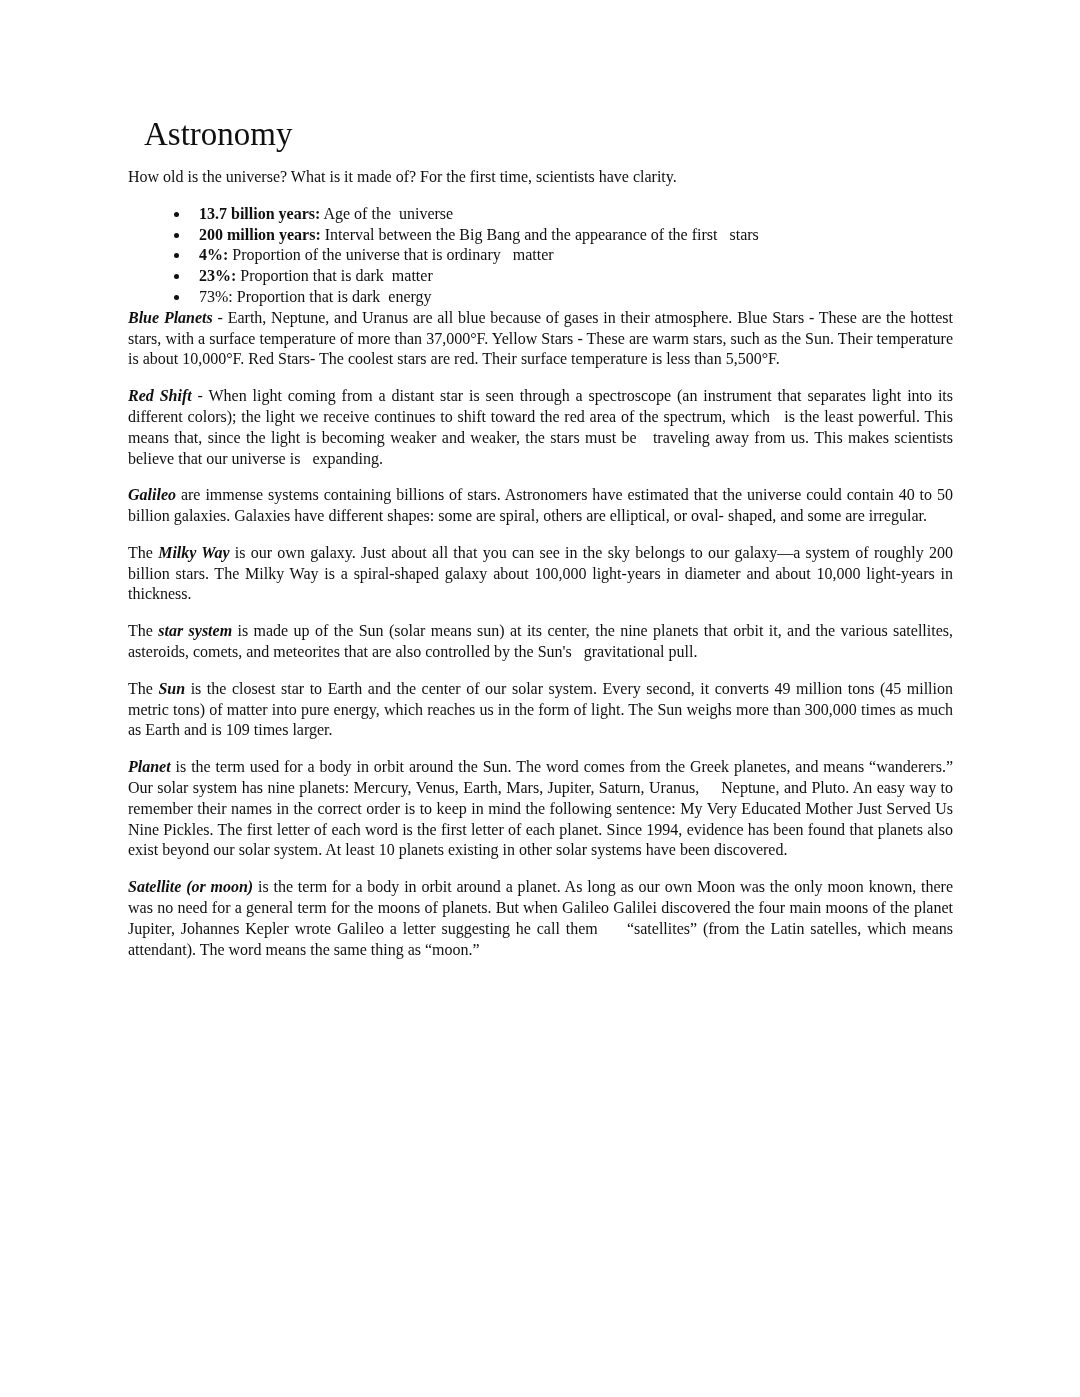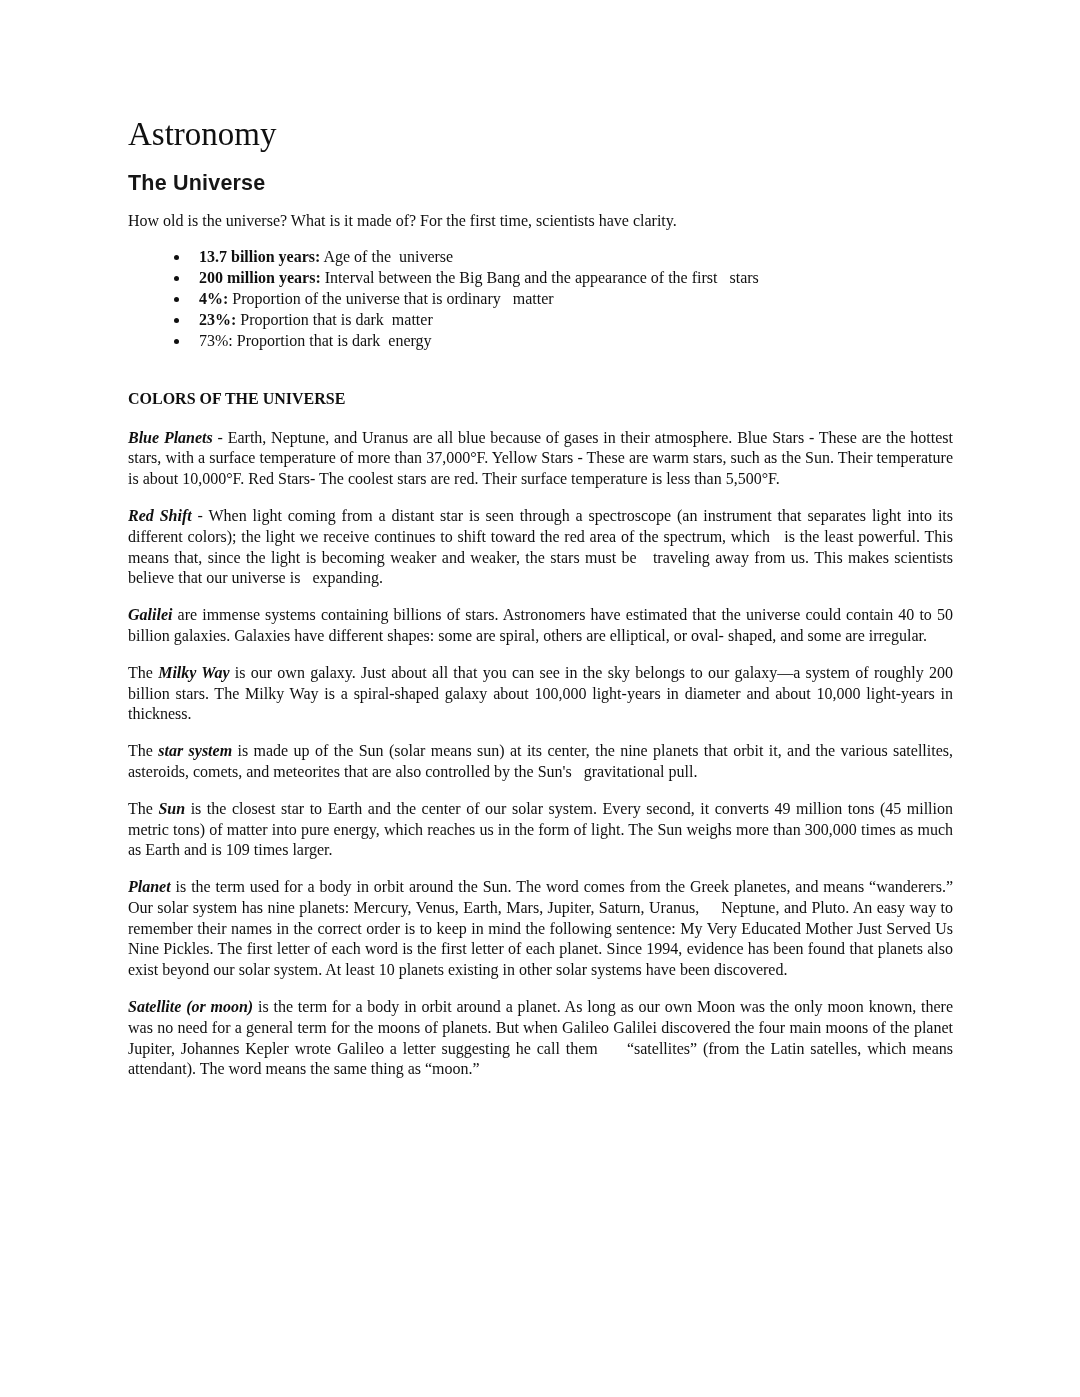--- a/index.html
+++ b/index.html
@@ -19,21 +19,21 @@
     height: 1397px;
     padding: 116px 127px 40px 128px;
     background: #ffffff;
     overflow: hidden;
   }
   .doc-title {
     font-family: "Liberation Serif", "DejaVu Serif", serif;
     font-size: 33px;
     font-weight: 400;
     line-height: 1.15;
-    margin: 0 0 13px 0;
+    margin: 0 0 13px 16px;
     color: #101010;
   }
   h2.sec {
     font-family: "Liberation Sans", "DejaVu Sans", sans-serif;
     font-size: 21.5px;
     font-weight: 700;
     letter-spacing: 0.2px;
     line-height: 1.1;
     margin: 18px 0 15px 0;
     color: #161616;
@@ -67,32 +67,30 @@
   }
   .seg-b  { font-weight: 700; }
   .seg-bi { font-weight: 700; font-style: italic; }
 </style>
 </head>
 <body>
 
 <main class="page">
   <div id="doc">
       <h1 class="doc-title">Astronomy</h1>
-      <h2 class="sec">The Universe</h2>
       <p class="body noj"><span class="seg">How old is the universe? What is it made of? For the first time, scientists have clarity.</span></p>
       <ul class="bullets">
         <li><span class="seg-b">13.7 billion years:</span><span class="seg"> Age of the&nbsp; universe</span></li>
         <li><span class="seg-b">200 million years:</span><span class="seg"> Interval between the Big Bang and the appearance of the first&nbsp;&nbsp; stars</span></li>
         <li><span class="seg-b">4%:</span><span class="seg"> Proportion of the universe that is ordinary&nbsp;&nbsp; matter</span></li>
         <li><span class="seg-b">23%:</span><span class="seg"> Proportion that is dark&nbsp; matter</span></li>
         <li><span class="seg">73%: Proportion that is dark&nbsp; energy</span></li>
       </ul>
-      <h3 class="subsec">COLORS OF THE UNIVERSE</h3>
       <p class="body"><span class="seg-bi">Blue Planets</span><span class="seg"> - Earth, Neptune, and Uranus are all blue because of gases in their atmosphere. Blue Stars - These are the hottest stars, with a surface temperature of more than 37,000°F. Yellow Stars - These are warm stars, such as the Sun. Their temperature is about 10,000°F. Red Stars- The coolest stars are red. Their surface temperature is less than 5,500°F.</span></p>
       <p class="body"><span class="seg-bi">Red Shift</span><span class="seg"> - When light coming from a distant star is seen through a spectroscope (an instrument that separates light into its different colors); the light we receive continues to shift toward the red area of the spectrum, which&nbsp;&nbsp; is the least powerful. This means that, since the light is becoming weaker and weaker, the stars must be&nbsp;&nbsp; traveling away from us. This makes scientists believe that our universe is&nbsp;&nbsp; expanding.</span></p>
-      <p class="body"><span class="seg-bi">Galilei</span><span class="seg"> are immense systems containing billions of stars. Astronomers have estimated that the universe could contain 40 to 50 billion galaxies. Galaxies have different shapes: some are spiral, others are elliptical, or oval- shaped, and some are irregular.</span></p>
+      <p class="body"><span class="seg-bi">Galileo</span><span class="seg"> are immense systems containing billions of stars. Astronomers have estimated that the universe could contain 40 to 50 billion galaxies. Galaxies have different shapes: some are spiral, others are elliptical, or oval- shaped, and some are irregular.</span></p>
       <p class="body"><span class="seg">The </span><span class="seg-bi">Milky Way</span><span class="seg"> is our own galaxy. Just about all that you can see in the sky belongs to our galaxy—a system of roughly 200 billion stars. The Milky Way is a spiral-shaped galaxy about 100,000 light-years in diameter and about 10,000 light-years in thickness.</span></p>
       <p class="body"><span class="seg">The </span><span class="seg-bi">star system</span><span class="seg"> is made up of the Sun (solar means sun) at its center, the nine planets that orbit it, and the various satellites, asteroids, comets, and meteorites that are also controlled by the Sun's&nbsp;&nbsp; gravitational pull.</span></p>
       <p class="body"><span class="seg">The </span><span class="seg-bi">Sun</span><span class="seg"> is the closest star to Earth and the center of our solar system. Every second, it converts 49 million tons (45 million metric tons) of matter into pure energy, which reaches us in the form of light. The Sun weighs more than 300,000 times as much as Earth and is 109 times larger.</span></p>
       <p class="body"><span class="seg-bi">Planet</span><span class="seg"> is the term used for a body in orbit around the Sun. The word comes from the Greek planetes, and means “wanderers.” Our solar system has nine planets: Mercury, Venus, Earth, Mars, Jupiter, Saturn, Uranus,&nbsp;&nbsp;&nbsp;&nbsp; Neptune, and Pluto. An easy way to remember their names in the correct order is to keep in mind the following sentence: My Very Educated Mother Just Served Us Nine Pickles. The first letter of each word is the first letter of each planet. Since 1994, evidence has been found that planets also exist beyond our solar system. At least 10 planets existing in other solar systems have been discovered.</span></p>
       <p class="body"><span class="seg-bi">Satellite (or moon)</span><span class="seg"> is the term for a body in orbit around a planet. As long as our own Moon was the only moon known, there was no need for a general term for the moons of planets. But when Galileo Galilei discovered the four main moons of the planet Jupiter, Johannes Kepler wrote Galileo a letter suggesting he call them&nbsp;&nbsp;&nbsp;&nbsp; “satellites” (from the Latin satelles, which means attendant). The word means the same thing as “moon.”</span></p>
     </div>
 </main>
 
 </body></html>

